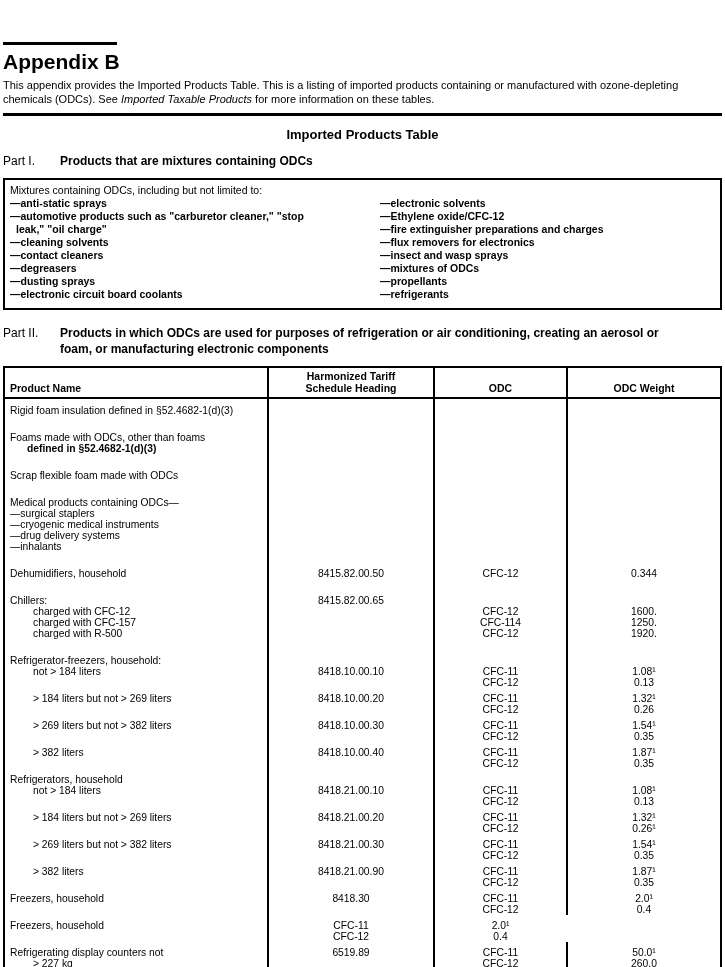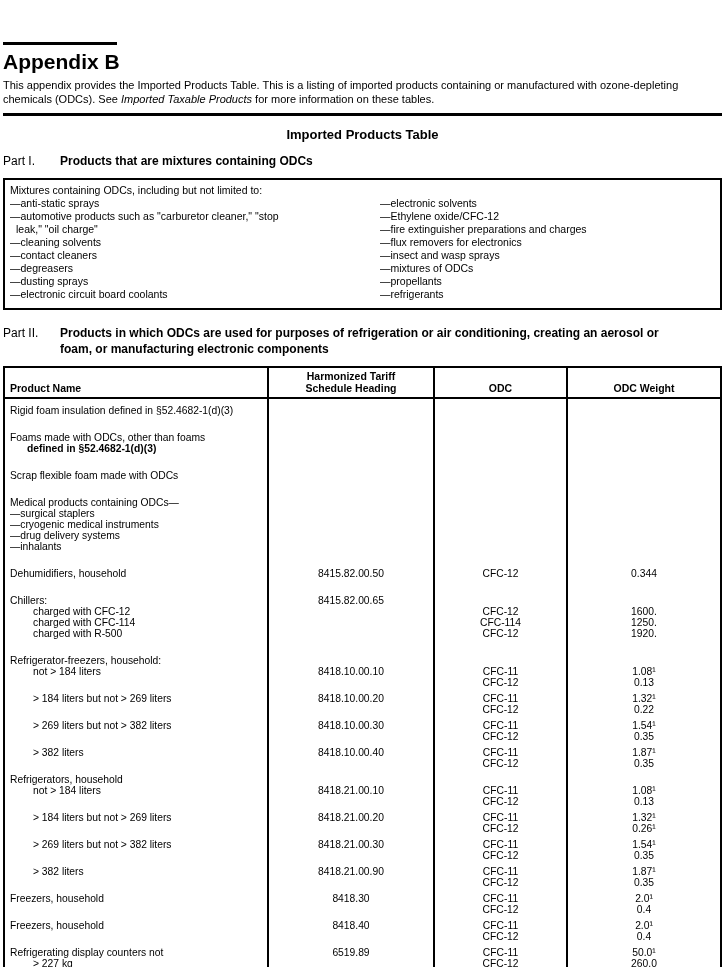--- a/index.html
+++ b/index.html
@@ -20,21 +20,21 @@
 
   .doc-title { margin-top: 12px; text-align: center; font-weight: bold; font-size: 13px; line-height: 13px; }
 
   .part { display: flex; margin-top: 13px; font-size: 12px; line-height: 15px; }
   .part-label { width: 57px; flex: none; }
   .part-heading { font-weight: bold; }
   .part2 { margin-top: 15px; line-height: 16px; }
   .part2 .part-heading { max-width: 612px; }
 
   .odc-box { margin-top: 9px; border: 2px solid #000; padding: 4px 6px 7px 5px; font-size: 10.5px; line-height: 13px; }
-  .box-cols { display: flex; }
+  .box-cols { display: flex; font-weight: bold; }
   .box-col-left { width: 370px; flex: none; }
   .box-col-right { flex: 1; }
   .odc-box .ln { height: 13px; white-space: nowrap; }
   .odc-box .ln.i1 { padding-left: 6px; }
 
   .itable { margin-top: 9px; border: 2px solid #000; }
   .t-grid { display: grid; grid-template-columns: 262px 166px 133px 1fr; }
   .t-grid > .cell + .cell { border-left: 2px solid #000; }
   .t-head { border-bottom: 2px solid #000; height: 31px; font-weight: bold; font-size: 10.5px; line-height: 12px; }
   .t-head .cell { display: flex; flex-direction: column; justify-content: flex-end; padding-bottom: 3px; text-align: center; }
@@ -168,21 +168,21 @@
             <div class="ln">CFC-12</div>
           </div>
           <div class="cell c-weight">
             <div class="ln">0.344</div>
           </div>
         </div>
         <div class="t-grid t-row gap-group">
           <div class="cell c-product">
             <div class="ln">Chillers:</div>
             <div class="ln i2">charged with CFC-12</div>
-            <div class="ln i2">charged with CFC-114</div>
+            <div class="ln i2">charged with CFC-157</div>
             <div class="ln i2">charged with R-500</div>
           </div>
           <div class="cell c-hts">
             <div class="ln">8415.82.00.65</div>
           </div>
           <div class="cell c-odc">
             <div class="ln"></div>
             <div class="ln">CFC-12</div>
             <div class="ln">CFC-114</div>
             <div class="ln">CFC-12</div>
@@ -220,21 +220,21 @@
           </div>
           <div class="cell c-hts">
             <div class="ln">8418.10.00.20</div>
           </div>
           <div class="cell c-odc">
             <div class="ln">CFC-11</div>
             <div class="ln">CFC-12</div>
           </div>
           <div class="cell c-weight">
             <div class="ln">1.32¹</div>
-            <div class="ln">0.22</div>
+            <div class="ln">0.26</div>
           </div>
         </div>
         <div class="t-grid t-row gap-sub">
           <div class="cell c-product">
             <div class="ln i2">&gt; 269 liters but not &gt; 382 liters</div>
           </div>
           <div class="cell c-hts">
             <div class="ln">8418.10.00.30</div>
           </div>
           <div class="cell c-odc">
@@ -343,23 +343,20 @@
           </div>
           <div class="cell c-weight">
             <div class="ln">2.0¹</div>
             <div class="ln">0.4</div>
           </div>
         </div>
         <div class="t-grid t-row gap-sub">
           <div class="cell c-product">
             <div class="ln">Freezers, household</div>
           </div>
-          <div class="cell c-hts">
-            <div class="ln">8418.40</div>
-          </div>
           <div class="cell c-odc">
             <div class="ln">CFC-11</div>
             <div class="ln">CFC-12</div>
           </div>
           <div class="cell c-weight">
             <div class="ln">2.0¹</div>
             <div class="ln">0.4</div>
           </div>
         </div>
         <div class="t-grid t-row gap-sub">

